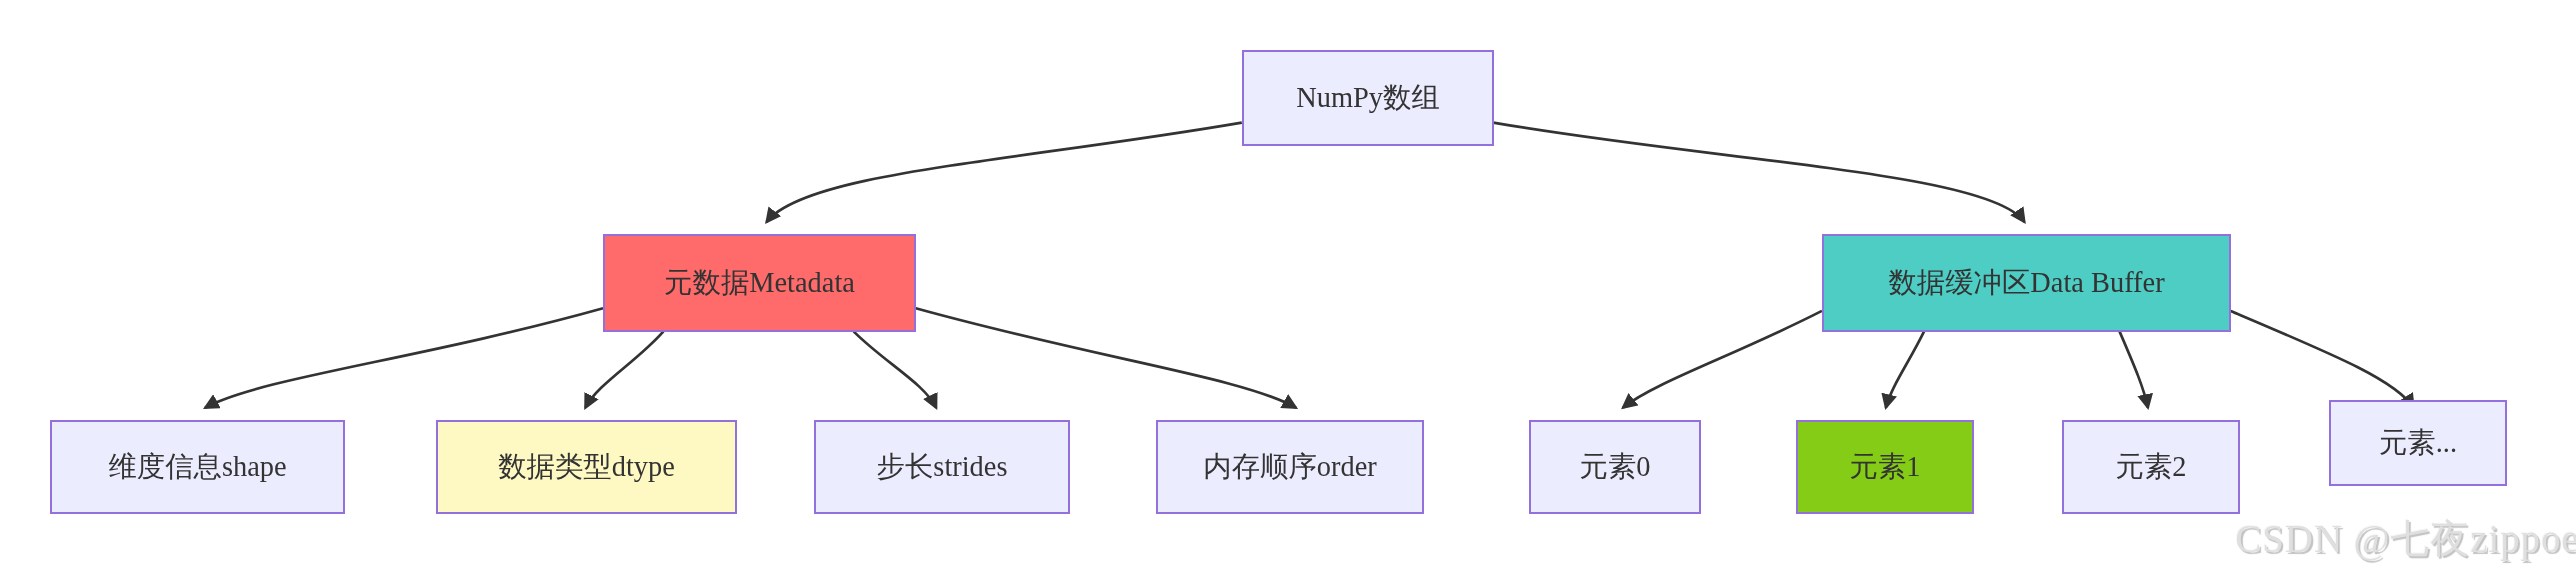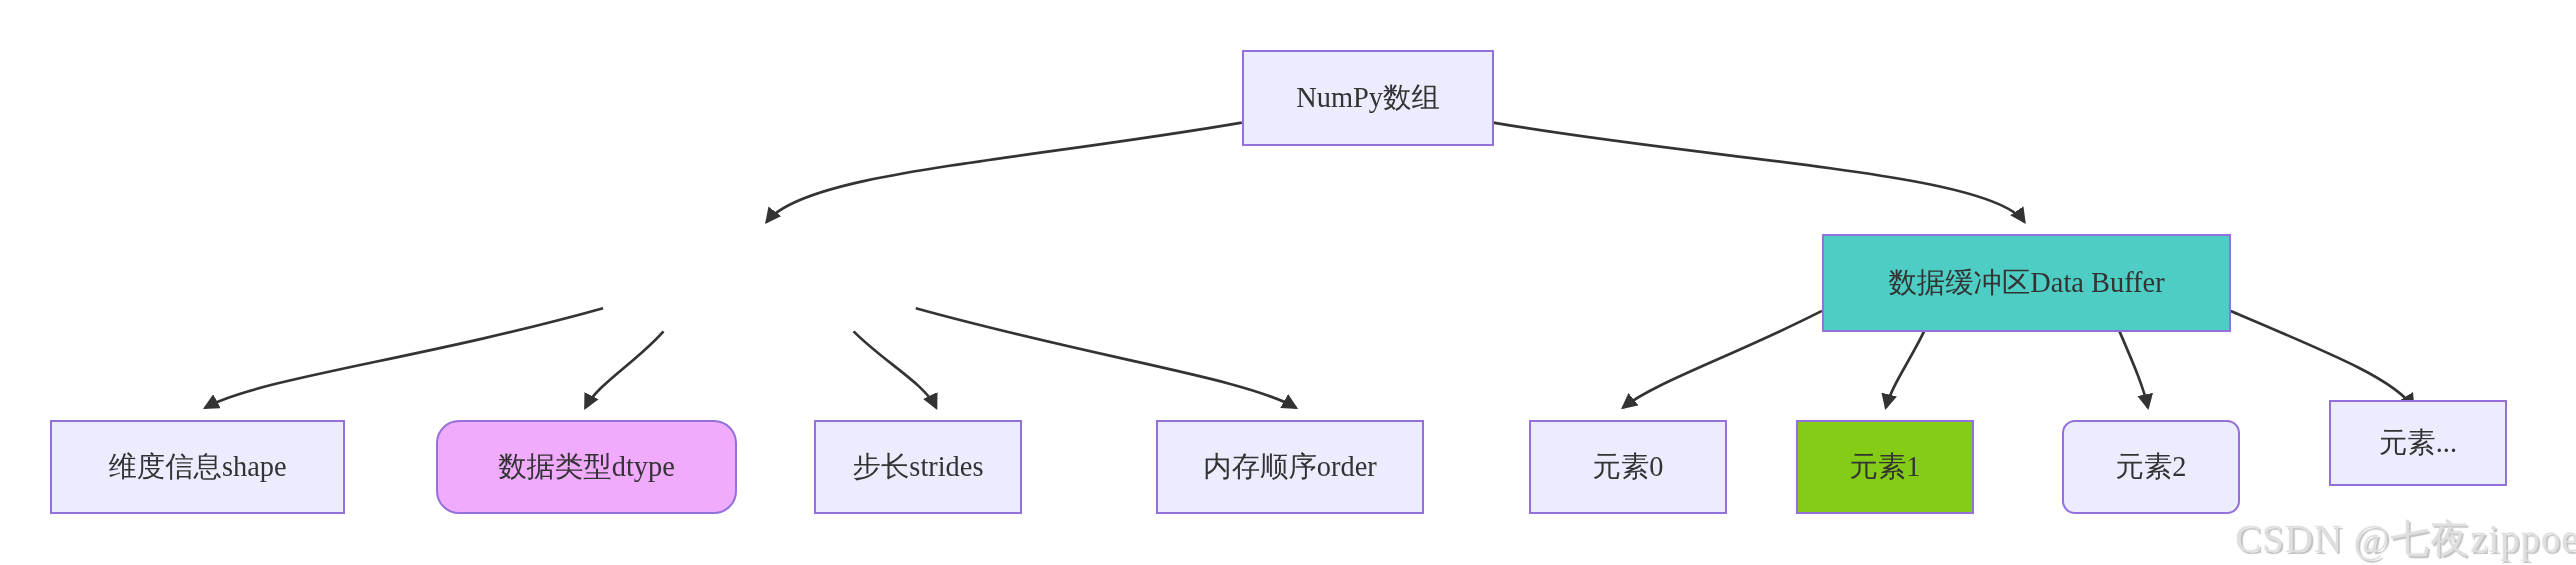--- a/index.html
+++ b/index.html
@@ -18,25 +18,25 @@
     display:flex;align-items:center;justify-content:center;
     font-size:28.4px;line-height:1.2;white-space:nowrap;
     text-align:center;
   }
   
   #n-root    {left:1242px;top:50px; width:252px;height:96px;}
   #n-meta    {left:603px; top:234px;width:313px;height:98px;}
   #n-buffer  {left:1822px;top:234px;width:409px;height:98px;}
   #n-shape   {left:50px;  top:420px;width:295px;height:94px;}
   #n-dtype   {left:436px; top:420px;width:301px;height:94px;}
-  #n-strides {left:814px; top:420px;width:208px;height:94px;}
+  #n-strides {left:814px; top:420px;width:256px;height:94px;}
   #n-order   {left:1156px;top:420px;width:268px;height:94px;}
-  #n-e0      {left:1529px;top:420px;width:198px;height:94px;}
+  #n-e0      {left:1529px;top:420px;width:172px;height:94px;}
   #n-e1      {left:1796px;top:420px;width:178px;height:94px;}
-  #n-e2      {left:2062px;top:420px;width:178px;height:94px;border-radius:13px;}
+  #n-e2      {left:2062px;top:420px;width:178px;height:94px;}
   #n-edots   {left:2329px;top:400px;width:178px;height:86px;}
   #watermark{
     position:absolute;right:-3.6px;top:512px;
     font-size:39px;letter-spacing:0.9px;
     color:#DFDFDF;
     text-shadow:1.8px 1.8px 0.9px #c3c3c3, -0.9px -0.9px 0 #f7f7f7;
     white-space:nowrap;
     pointer-events:none;
   }
 </style>
@@ -57,23 +57,24 @@
     <path class="edge" d="M 746 373 C 715 408, 672 432, 658 459" marker-end="url(#arrow)"></path>
     <path class="edge" d="M 960 373 C 995 408, 1040 432, 1053 459" marker-end="url(#arrow)"></path>
     <path class="edge" d="M 1030 347 C 1240 405, 1398 425, 1458 459" marker-end="url(#arrow)"></path>
     <path class="edge" d="M 2050 350 C 1952 400, 1862 430, 1826 459" marker-end="url(#arrow)"></path>
     <path class="edge" d="M 2165 373 C 2148 408, 2128 435, 2122 459" marker-end="url(#arrow)"></path>
     <path class="edge" d="M 2385 373 C 2400 408, 2412 435, 2417 459" marker-end="url(#arrow)"></path>
     <path class="edge" d="M 2510 350 C 2628 400, 2696 428, 2716 459" marker-end="url(#arrow)"></path>
   </svg>
 
   <div class="node" id="n-root" style="background: rgb(236, 236, 255);">NumPy数组</div>
+  <div class="node" id="n-meta" style="background: rgb(255, 107, 107);">元数据Metadata</div>
   <div class="node" id="n-shape" style="background: rgb(236, 236, 255);">维度信息shape</div>
   <div class="node" id="n-buffer" style="background: rgb(78, 205, 196);">数据缓冲区Data Buffer</div>
-  <div class="node" id="n-dtype" style="background: #f0abfc; border-radius: 23px;">数据类型dtype</div>
+  <div class="node" id="n-dtype" style="background: #fef9c3;">数据类型dtype</div>
   <div class="node" id="n-strides" style="background: rgb(236, 236, 255);">步长strides</div>
   <div class="node" id="n-order" style="background: rgb(236, 236, 255);">内存顺序order</div>
   <div class="node" id="n-e0" style="background: rgb(236, 236, 255);">元素0</div>
   <div class="node" id="n-e1" style="background: #84cc16;">元素1</div>
   <div class="node" id="n-e2" style="background: rgb(236, 236, 255);">元素2</div>
   <div class="node" id="n-edots" style="background: rgb(236, 236, 255);">元素...</div>
 
   <div id="watermark">CSDN @七夜zippoe</div>
 </div>
 

